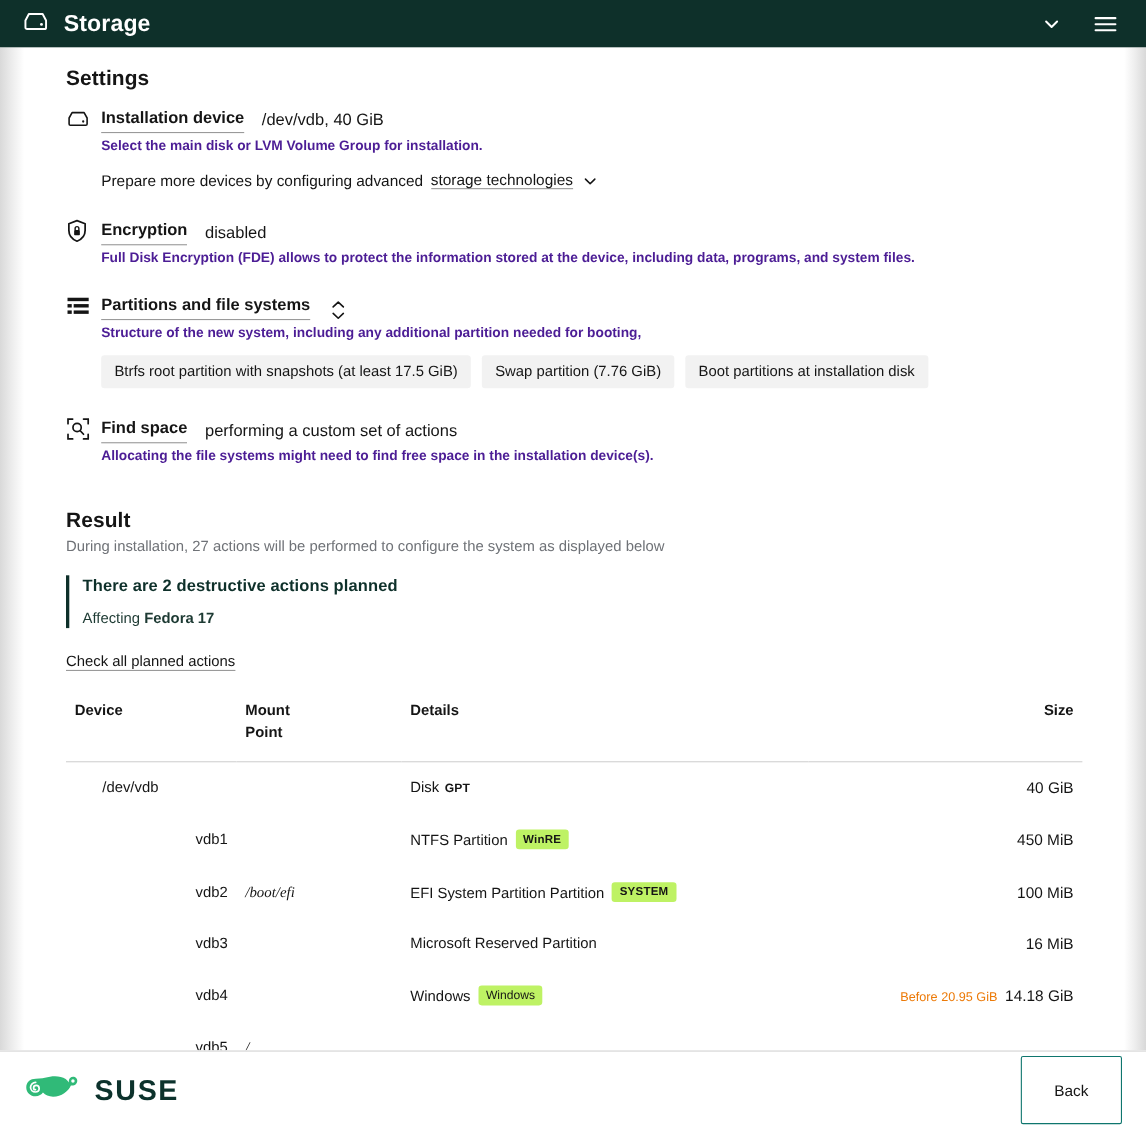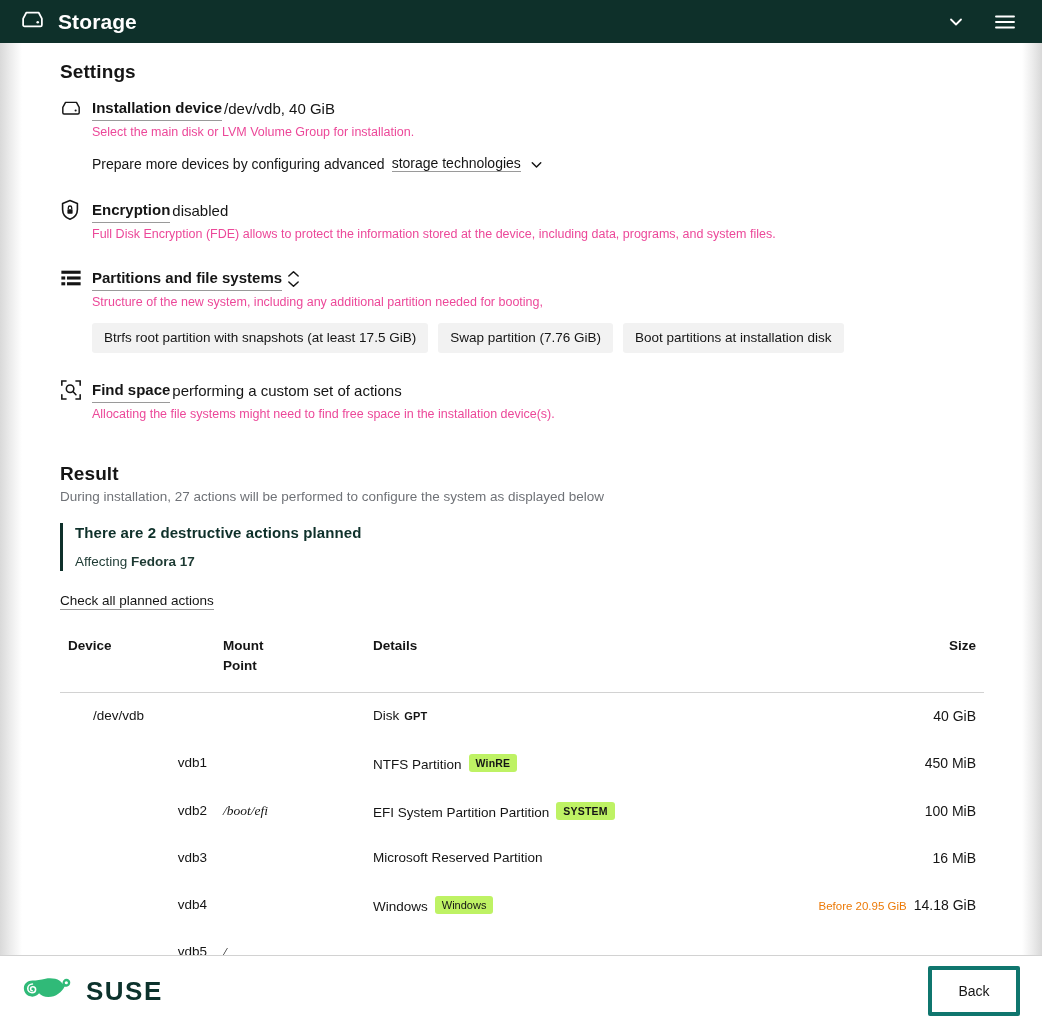--- a/index.html
+++ b/index.html
@@ -122,38 +122,39 @@
     height: 20px;
     display: flex;
     align-items: center;
     justify-content: flex-start;
   }
   .setting-head {
     font-size: 15px;
     color: #151515;
     line-height: 22px;
     display: flex;
-    align-items: center;
+    align-items: flex-end;
     flex-wrap: wrap;
-    gap: 2px;
+    gap: 16px;
   }
   .setting-link {
     font-weight: 700;
     color: #151515;
     border-bottom: 1px solid #9a9a9a;
     text-decoration: none;
     cursor: pointer;
     padding-bottom: 1px;
   }
   .setting-value { color: #151515; font-weight: 400; }
   .setting-desc {
     font-size: 12.5px;
-    color: #ec4899;
+    color: #4c1d95;
     margin-top: 3px;
     line-height: 17px;
+    font-weight: bold;
   }
 
   .subline {
     font-size: 14px;
     color: #151515;
     margin-top: 14px;
     display: flex;
     align-items: center;
     gap: 7px;
   }
@@ -314,22 +315,22 @@
   .suse-word {
     font-size: 26px;
     font-weight: 700;
     color: #0c322c;
     letter-spacing: 1.5px;
     line-height: 1;
   }
   .footer-spacer { flex: 1 1 auto; }
   .btn-back {
     min-width: 92px;
-    height: 50px;
-    border: 4px solid #0f766e;
+    height: 62px;
+    border: 1px solid #0f766e;
     background: #ffffff;
     color: #151515;
     font-size: 14px;
     font-family: "Liberation Sans", sans-serif;
     border-radius: 2px;
     cursor: pointer;
     padding: 0 18px;
   }
 </style>
 </head>

